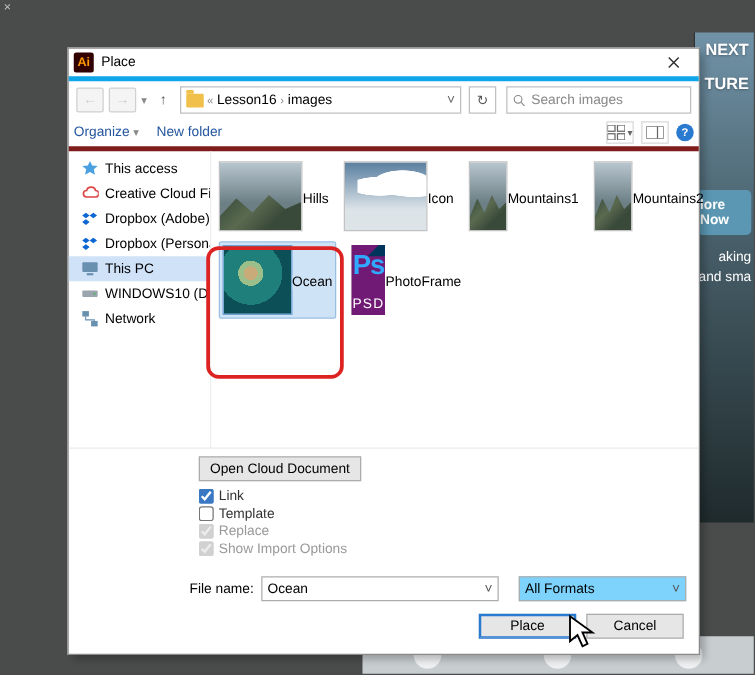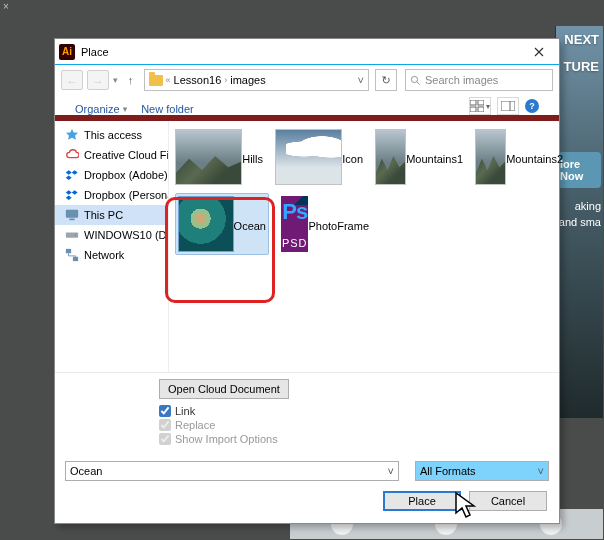--- a/index.html
+++ b/index.html
@@ -6,40 +6,40 @@
   body { margin: 0; width: 604px; height: 540px; background: #4a4c4c; position: relative; overflow: hidden; }
   .app-tab { position: absolute; top: 0; left: 3px; width: 12px; height: 14px; color: #c0c0c0; font-size: 10px; line-height: 14px; }
   .bg-right { position: absolute; right: 1px; top: 26px; width: 48px; height: 392px; background: linear-gradient(180deg,#7193a8 0%, #49616c 40%, #1f2a2c 100%); border-left: 1px solid #333; }
   .bg-right .txt { color: #fff; text-align: right; padding: 6px 4px; font-weight: 700; font-size: 13px; text-shadow: 0 1px 2px rgba(0,0,0,.3); }
   .bg-right .pill { background: #5b97b3; color: #fff; border-radius: 4px; margin: 12px 2px; padding: 6px 2px; text-align: left; font-weight: 600; }
   .bg-right .feat { color:#fff; margin:4px 2px; text-align:right; }
   .bg-bottom { position:absolute; left:290px; bottom:1px; right:1px; height:30px; background:#c8cdd0; display:flex; align-items:center; justify-content:space-around; }
   .bg-bottom span { width:22px; height:22px; background:#fff; border-radius:50%; opacity:.7; }
 
   .dialog { position: absolute; left: 54px; top: 38px; width: 506px; height: 486px; background: #fff; border: 1px solid #8a8a8a; box-shadow: 4px 4px 6px rgba(0,0,0,.25); display:flex; flex-direction:column; }
-  .titlebar { height: 26px; display:flex; align-items:center; padding: 0 4px; border-bottom: 1px solid #0ea5e9; }
+  .titlebar { height: 26px; display:flex; align-items:center; padding: 0 4px; border-bottom: 4px solid #0ea5e9; }
   .ai-icon { width:16px; height:16px; background:#310000; color:#ff9a00; display:flex; align-items:center; justify-content:center; font-weight:bold; font-size:10px; border-radius:2px; margin-right:6px; }
   .titlebar .title { flex:1; }
   .titlebar .close { width:32px; height:20px; display:flex; align-items:center; justify-content:center; }
   .close svg { width:10px; height:10px; }
 
   .navbar { height: 30px; display:flex; align-items:center; gap:4px; padding: 0 6px; }
   .navbtn { width:22px; height:20px; border:1px solid #d0d0d0; background:#f4f4f4; border-radius:2px; display:flex; align-items:center; justify-content:center; color:#888; }
   .navbtn.dis { color:#ccc; }
   .uparr { width:18px; height:20px; display:flex; align-items:center; justify-content:center; color:#555; }
   .pathbox { flex:1; height:22px; border:1px solid #c0c0c0; background:#fff; display:flex; align-items:center; padding:0 4px; gap:3px; }
   .folder-ic { width:14px; height:11px; background:#f1c04a; border-radius:1px; position:relative; }
   .folder-ic:before { content:""; position:absolute; top:-3px; left:0; width:6px; height:3px; background:#f1c04a; border-radius:1px 1px 0 0; }
   .chev { color:#888; font-size:9px; }
   .pathbox .dd { margin-left:auto; color:#666; }
   .refresh { width:22px; height:22px; border:1px solid #c0c0c0; display:flex; align-items:center; justify-content:center; color:#555; margin-left:2px; }
   .searchbox { width:148px; height:22px; border:1px solid #c0c0c0; background:#fff; display:flex; align-items:center; padding:0 4px; gap:4px; margin-left:4px; color:#888; }
   .searchbox svg { width:11px; height:11px; }
 
-  .toolbar { height:26px; display:flex; align-items:flex-end; padding:0 20px; gap:14px; border-bottom:6px solid #7f1d1d; }
+  .toolbar { height:26px; display:flex; align-items:center; padding:0 4px; gap:14px; border-bottom:4px solid #7f1d1d; }
   .toolbar .link { color:#2557a0; }
   .toolbar .org { display:flex; align-items:center; gap:3px; }
   .toolbar .right { margin-left:auto; display:flex; align-items:center; gap:6px; color:#555; }
   .tb-ic { width:22px; height:18px; border:1px solid #d8d8d8; display:flex; align-items:center; justify-content:center; }
   .help { width:14px; height:14px; background:#2a7ad0; color:#fff; border-radius:50%; display:flex; align-items:center; justify-content:center; font-size:9px; font-weight:bold; }
 
   .body { flex:1; display:flex; min-height:0; }
   .sidebar { width:114px; border-right:1px solid #eee; padding:4px 0; }
   .sb-item { display:flex; align-items:center; gap:5px; padding:3px 10px; white-space:nowrap; overflow:hidden; }
   .sb-item.sel { background:#cfe2f8; }
@@ -266,32 +266,37 @@
       <div class="highlight" style="left:-4px; top:76px; width:110px; height:106px;"></div>
     </div>
   </div>
 
   <div class="midpanel">
     <div class="cloudbtn">Open Cloud Document</div>
     <label class="chk">
         <input type="checkbox" checked="" style="">
         <span>Link</span>
       </label>
+    <label class="chk">
+        <input type="checkbox" style="">
+        <span>Template</span>
+      </label>
     <label class="chk dis">
         <input type="checkbox" checked="" disabled="" style="">
         <span>Replace</span>
       </label>
     <label class="chk dis">
         <input type="checkbox" checked="" disabled="" style="">
         <span>Show Import Options</span>
       </label>
   </div>
 
   <div class="bottom">
     <div class="row1">
+      <label>File name:</label>
       <div class="combo fname-combo">
         <span>Ocean</span>
         <span class="dd">˅</span>
       </div>
       <div class="combo fmt-combo">
         <span>All Formats</span>
         <span class="dd">˅</span>
       </div>
     </div>
     <div class="row2">

